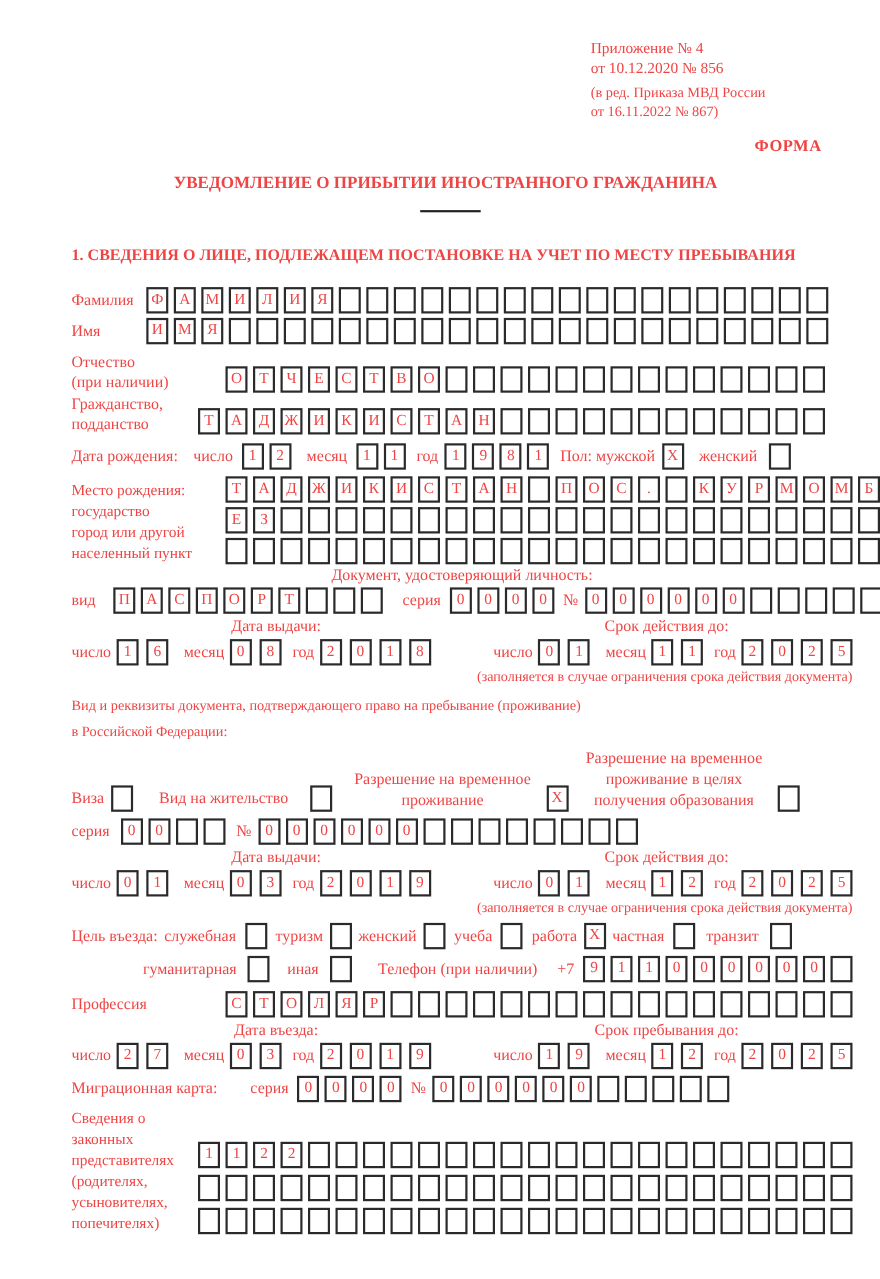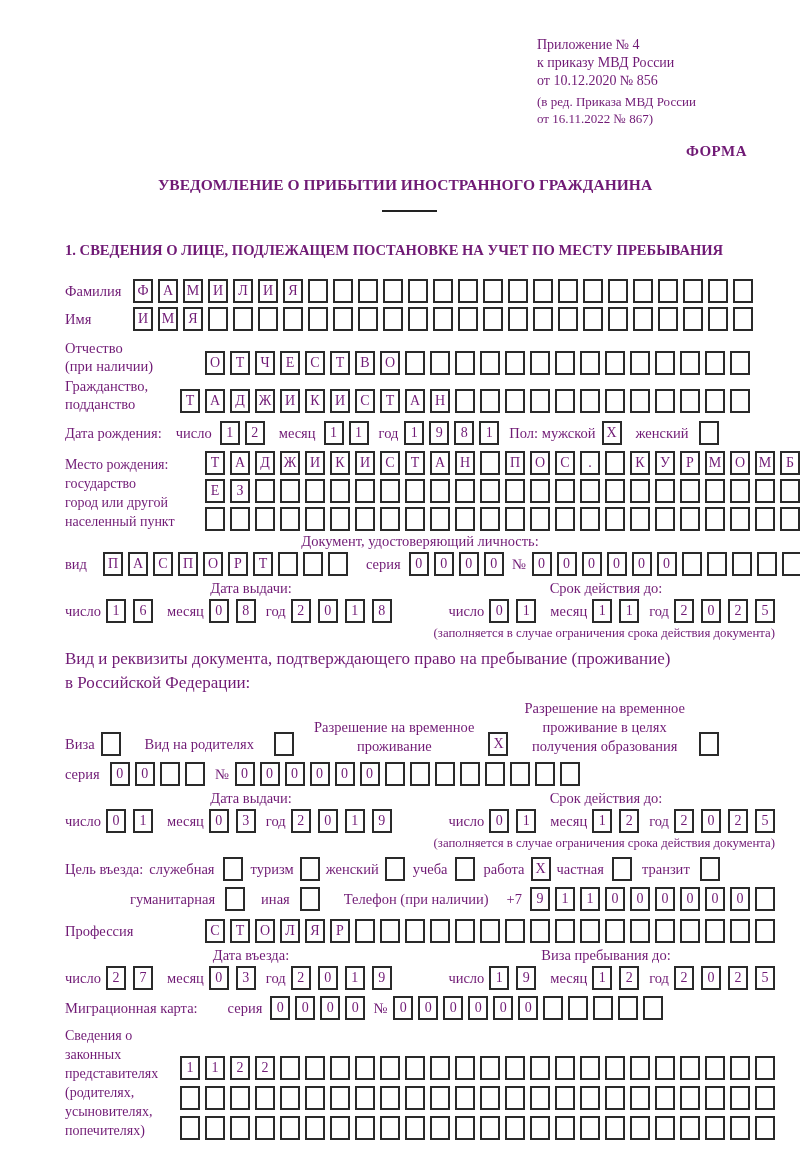--- a/index.html
+++ b/index.html
@@ -1,19 +1,19 @@
 <!DOCTYPE html>
 <html><head>
 <meta charset="utf-8">
 <style>
   * { box-sizing: border-box; margin: 0; padding: 0; }
   html,body { background:#ffffff; }
   .page {
     width: 800px; height: 1163px; background: #fff; overflow: hidden;
-    font-family: "Liberation Serif", serif; color: #701a75;
+    font-family: "Liberation Serif", serif; color: #ef4444;
     padding: 36px 25px 0 65px; position: relative;
   }
   .annex { margin-left: auto; width: 238px; font-size: 14px; line-height: 18px; }
   .annex .sub { font-size: 13px; line-height: 17px; margin-top: 3px; }
   .forma { text-align: right; padding-right: 28px; font-weight: bold; font-size: 15px; margin-top: 16px; letter-spacing: .5px; }
   .title { text-align: center; font-weight: bold; font-size: 15.5px; line-height: 22px; margin-top: 14px; margin-left: -30px; }
   .title-blank { display: inline-block; width: 55px; height: 13px; border-bottom: 2px solid #222; margin-left: 8px; }
   .sect { font-weight: bold; font-size: 14.6px; margin-top: 24px; }
   .row { display: flex; align-items: flex-end; }
   .lbl { font-size: 14.5px; line-height: 24px; flex: 0 0 auto; white-space: nowrap; }
@@ -34,30 +34,29 @@
   .center-h { text-align: center; font-weight: normal; font-size: 14.5px; margin-top: 2px; }
   .dates { display: flex; margin-top: 4px; }
   .dcol-l { width: 372px; flex: 0 0 auto; }
   .dcol-r { flex: 1; }
   .date-h { text-align: center; font-size: 14.5px; line-height: 16px; }
   .date-f { display: flex; align-items: center; margin-top: 3px; }
   .date-f .cells { gap: 7px; margin-left: 5px; }
   .note-row { text-align: right; font-size: 12.8px; line-height: 16px; margin-top: 2px; }
   .plbl { font-size: 14.5px; line-height: 19px; text-align: center; flex: 0 0 auto; }
   .rep-note { font-size: 13px; margin-top: 2px; text-align: center; padding-left: 90px; }
-  .free-text { font-size: 17px; line-height: 20px; }
+  .free-text { font-size: 13px; line-height: 20px; }
 </style>
 </head>
 <body>
 
 <div class="page">
 
   <div class="annex">
     <div>Приложение № 4</div>
-    <div>к приказу МВД России</div>
     <div>от 10.12.2020 № 856</div>
     <div class="sub">
       <div>(в ред. Приказа МВД России</div>
       <div>от 16.11.2022 № 867)</div>
     </div>
   </div>
 
   <div class="forma">ФОРМА</div>
 
   <div class="title">
@@ -398,21 +397,21 @@
   <div class="note-row">(заполняется в случае ограничения срока действия документа)</div>
 
   <div class="free-text mt8">Вид и реквизиты документа, подтверждающего право на пребывание (проживание)</div>
   <div class="free-text mt4">в Российской Федерации:</div>
 
   <div class="row mt6">
     <span class="lbl">Виза</span>
     <span class="cells ml6">
         <span class="cell"></span>
       </span>
-    <span class="lbl ml24">Вид на родителях</span>
+    <span class="lbl ml24">Вид на жительство</span>
     <span class="cells ml20">
         <span class="cell"></span>
       </span>
     <span class="plbl ml20">
       <div>Разрешение на временное</div>
       <div>проживание</div>
     </span>
     <span class="cells ml14">
         <span class="cell">X</span>
       </span>
@@ -604,21 +603,21 @@
         <span class="lbl ml10">год</span>
         <span class="cells">
             <span class="cell">2</span>
             <span class="cell">0</span>
             <span class="cell">1</span>
             <span class="cell">9</span>
           </span>
       </div>
     </div>
     <div class="dcol-r">
-      <div class="date-h">Виза пребывания до:</div>
+      <div class="date-h">Срок пребывания до:</div>
       <div class="date-f" style="justify-content:flex-end;">
         <span class="lbl">число</span>
         <span class="cells">
             <span class="cell">1</span>
             <span class="cell">9</span>
           </span>
         <span class="lbl ml14">месяц</span>
         <span class="cells">
             <span class="cell">1</span>
             <span class="cell">2</span>

